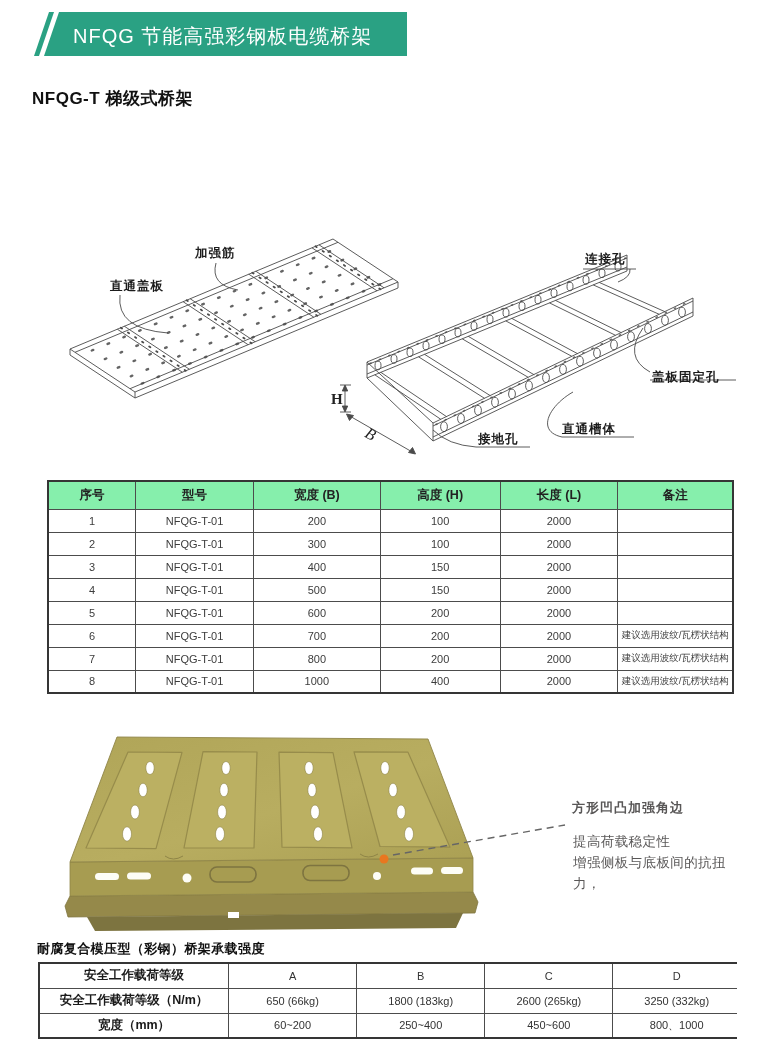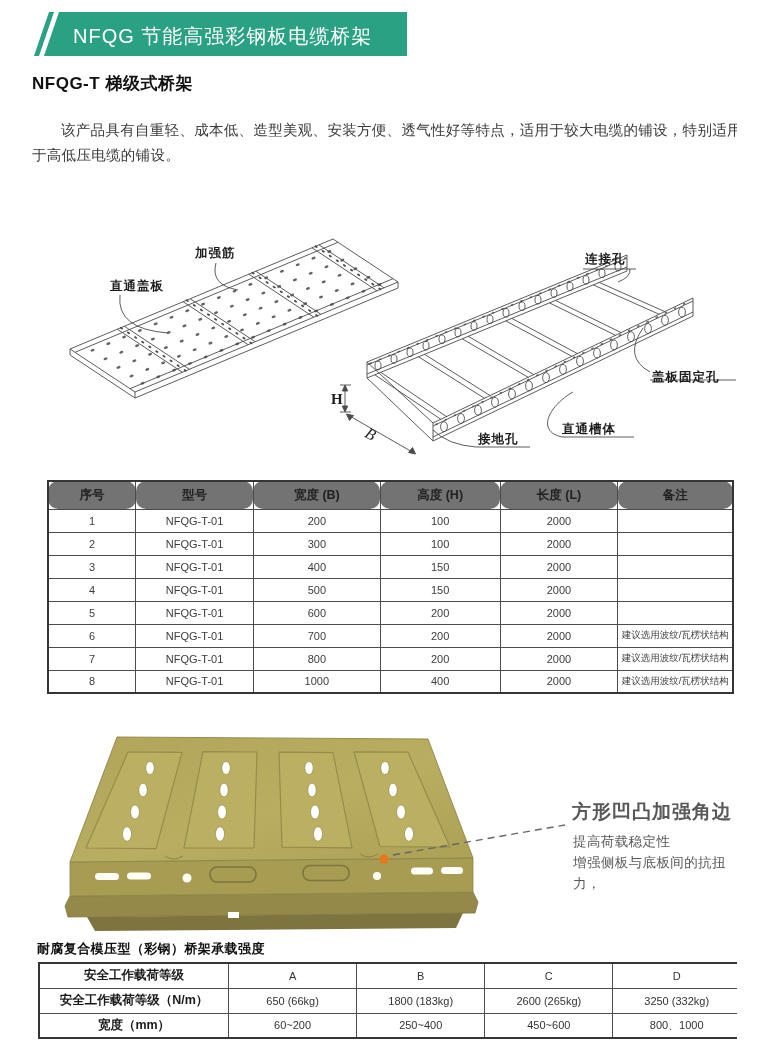--- a/index.html
+++ b/index.html
@@ -3,42 +3,42 @@
 <meta charset="utf-8">
 <style>
   * { margin:0; padding:0; box-sizing:border-box; }
   body { background:#fff; font-family:"Liberation Sans", sans-serif; }
   .page { position:relative; width:737px; height:1050px; background:#fff; overflow:hidden;padding-left:20px; }
 
   
   .banner { position:absolute; left:27px; top:12px; width:380px; height:46px; }
 
   
-  .section-title { position:absolute; left:32px; top:72px; font-size:17px; font-weight:bold; color:#111; letter-spacing:.5px; }
+  .section-title { position:absolute; left:32px; top:87px; font-size:17px; font-weight:bold; color:#111; letter-spacing:.5px; }
 
   
   .paras { position:absolute; left:32px; top:118px; width:716px; font-size:14.5px; line-height:25px; color:#3a3a3a; }
   .paras p { text-indent:2em; margin-bottom:5px; letter-spacing:.3px; }
 
   
   .diagram { position:absolute; left:30px; top:233px; width:730px; height:238px; }
   .diagram svg { position:absolute; left:0; top:0; }
   .dlabel { position:absolute; font-size:12.5px; font-weight:bold; color:#1c1c1c; white-space:nowrap; letter-spacing:1px; }
 
   
   .spec-table { position:absolute; left:47px; top:480px; width:687px; border-collapse:collapse; table-layout:fixed; }
   .spec-table th, .spec-table td { border:1px solid #4c4c4c; text-align:center; color:#3c3c3c; }
   .spec-table { border:2px solid #353535; }
-  .spec-table th { background:#737373; height:28px; font-size:12.5px; font-weight:600; color:#222;border-radius:10px; }
+  .spec-table th { background:#86efac; height:28px; font-size:12.5px; font-weight:600; color:#222; }
   .spec-table td { height:23px; font-size:11px; }
   .spec-table td:last-child { font-size:9.5px; }
 
   
   .photo { position:absolute; left:45px; top:716px; width:715px; height:222px; }
-  .callout-title { position:absolute; left:572px; top:799px; font-size:19px; font-weight:600; color:#595757; letter-spacing:1px; }
+  .callout-title { position:absolute; left:572px; top:799px; font-size:13px; font-weight:600; color:#595757; letter-spacing:1px; }
   .callout-desc { position:absolute; left:573px; top:831px; font-size:13.5px; color:#595757; line-height:21px; letter-spacing:.4px; }
 
   
   .load-title { position:absolute; left:37px; top:940px; font-size:13px; font-weight:bold; color:#111; letter-spacing:.4px; }
   .load-table { position:absolute; left:38px; top:962px; width:704px; border-collapse:collapse; table-layout:fixed; }
   .load-table { border:2px solid #353535; }
   .load-table td { border:1px solid #4c4c4c; text-align:center; height:25px; font-size:11px; color:#333; }
   .load-table tr td:first-child { font-size:12.5px; font-weight:bold; color:#1a1a1a;margin-left:26px; }
 </style>
 </head>
@@ -50,21 +50,20 @@
     <svg width="380" height="46" viewBox="0 0 380 46">
       <polygon points="22,0 27,0 12,44 7,44" fill="#2aa183"></polygon>
       <polygon points="32,0 380,0 380,44 17,44" fill="#2aa183"></polygon>
       <text x="46" y="31" font-size="20" fill="#ffffff" letter-spacing="1">NFQG 节能高强彩钢板电缆桥架</text>
     </svg>
   </div>
 
   <div class="section-title">NFQG-T 梯级式桥架</div>
 
   <div class="paras">
-    <p>该产品具有自重轻、成本低、造型美观、安装方便、透气性好等特点，适用于较大电缆的铺设，特别适用于高低压电缆的铺设。</p>
   </div>
 
   <div class="diagram">
     <svg width="730" height="238" viewBox="0 0 730 238">
       <g stroke="#4a4a4a" stroke-width="0.9" fill="none">
 
         <polygon points="40,116 303,6 368,49 105,159"></polygon>
 
         <path d="M40,116 L40,122 L105,165 L105,159 M105,165 L368,55 L368,49"></path>
 

